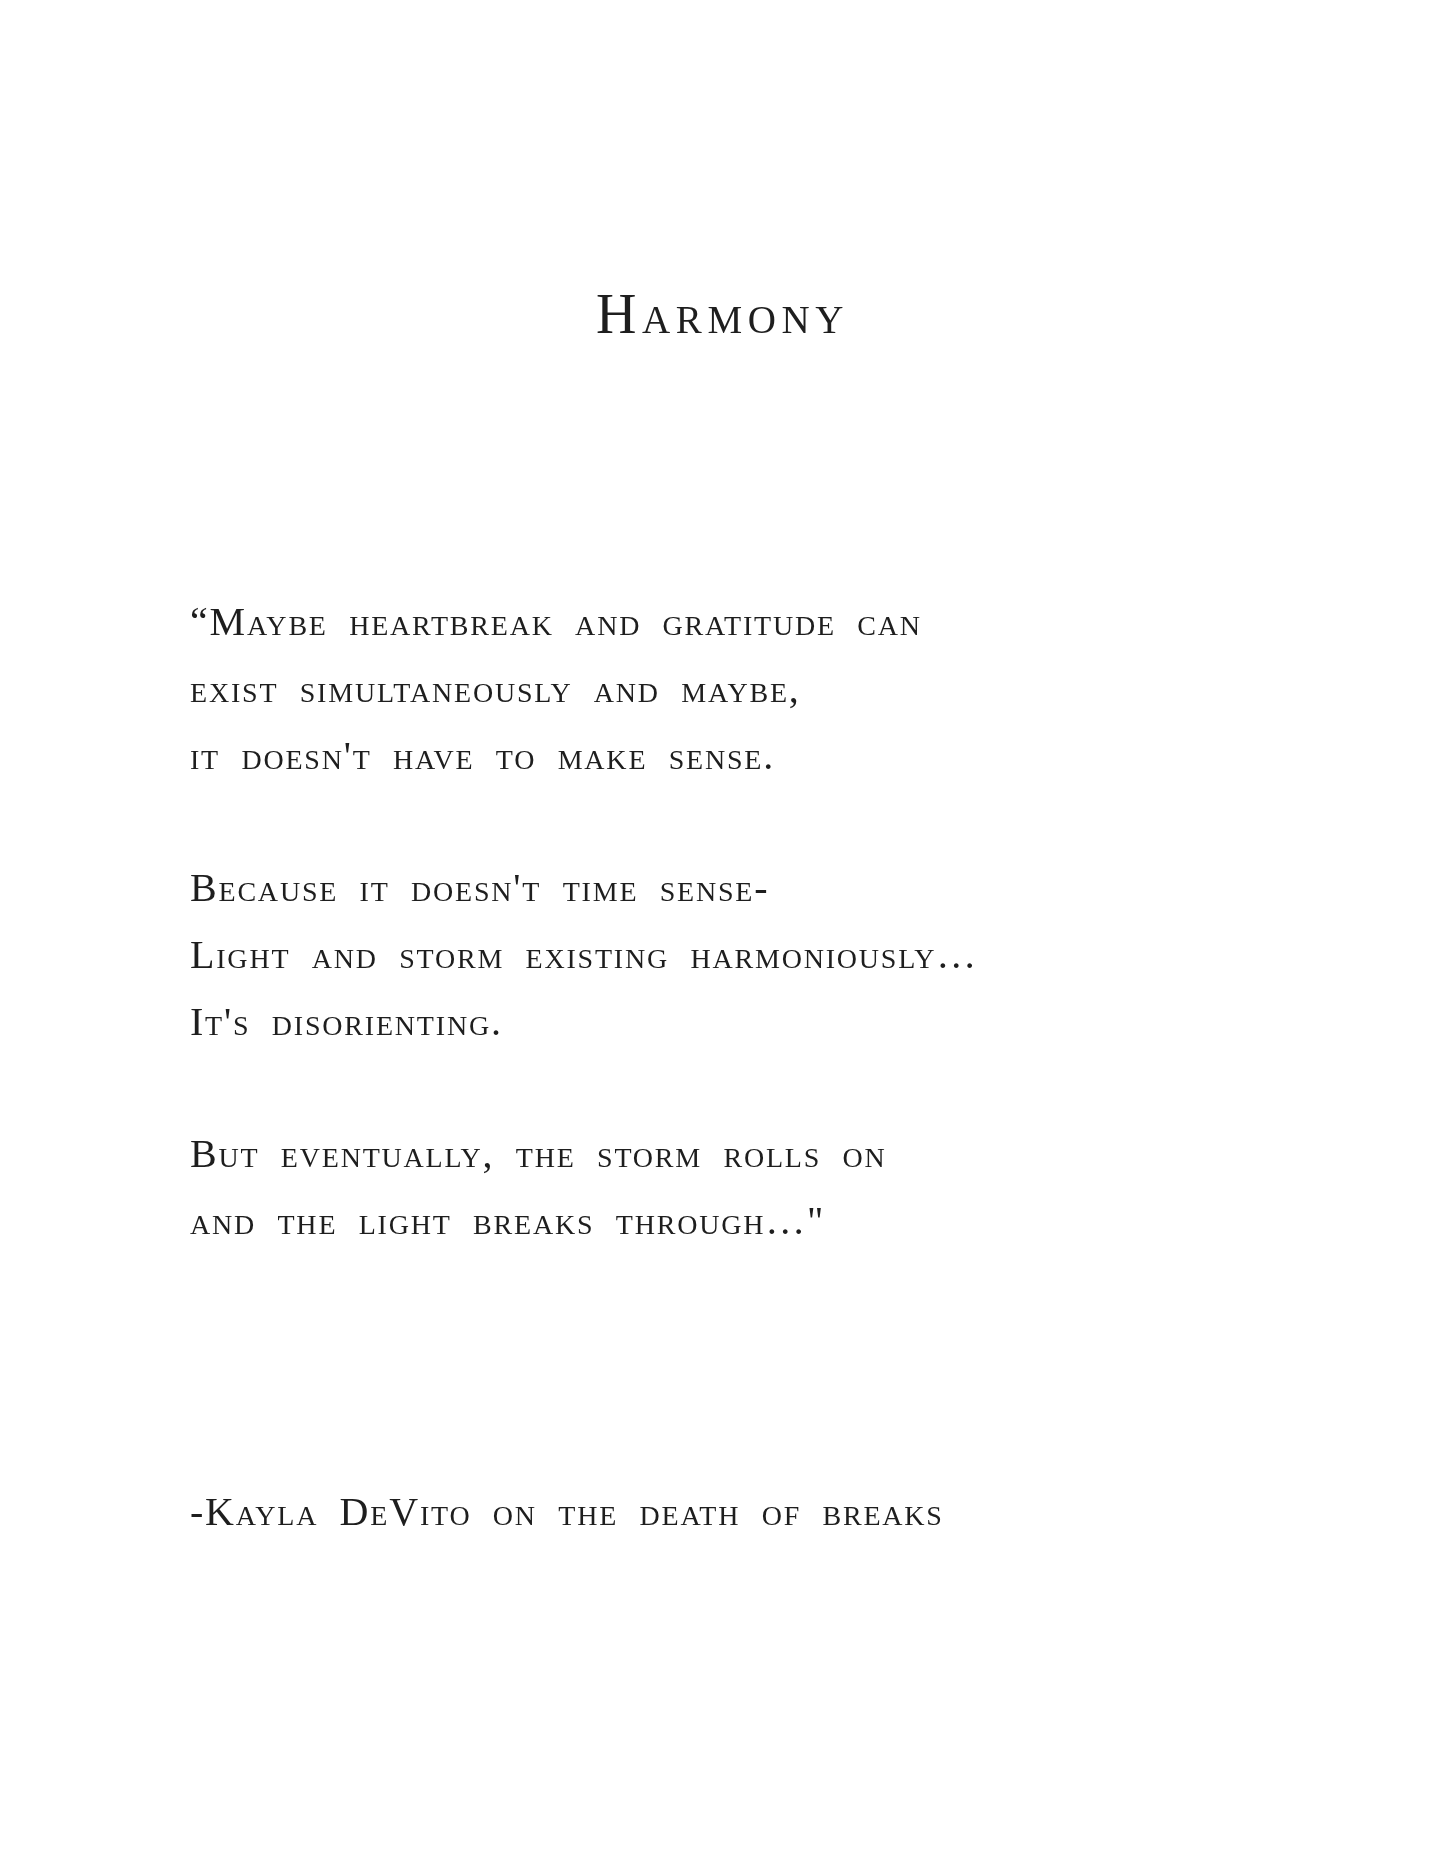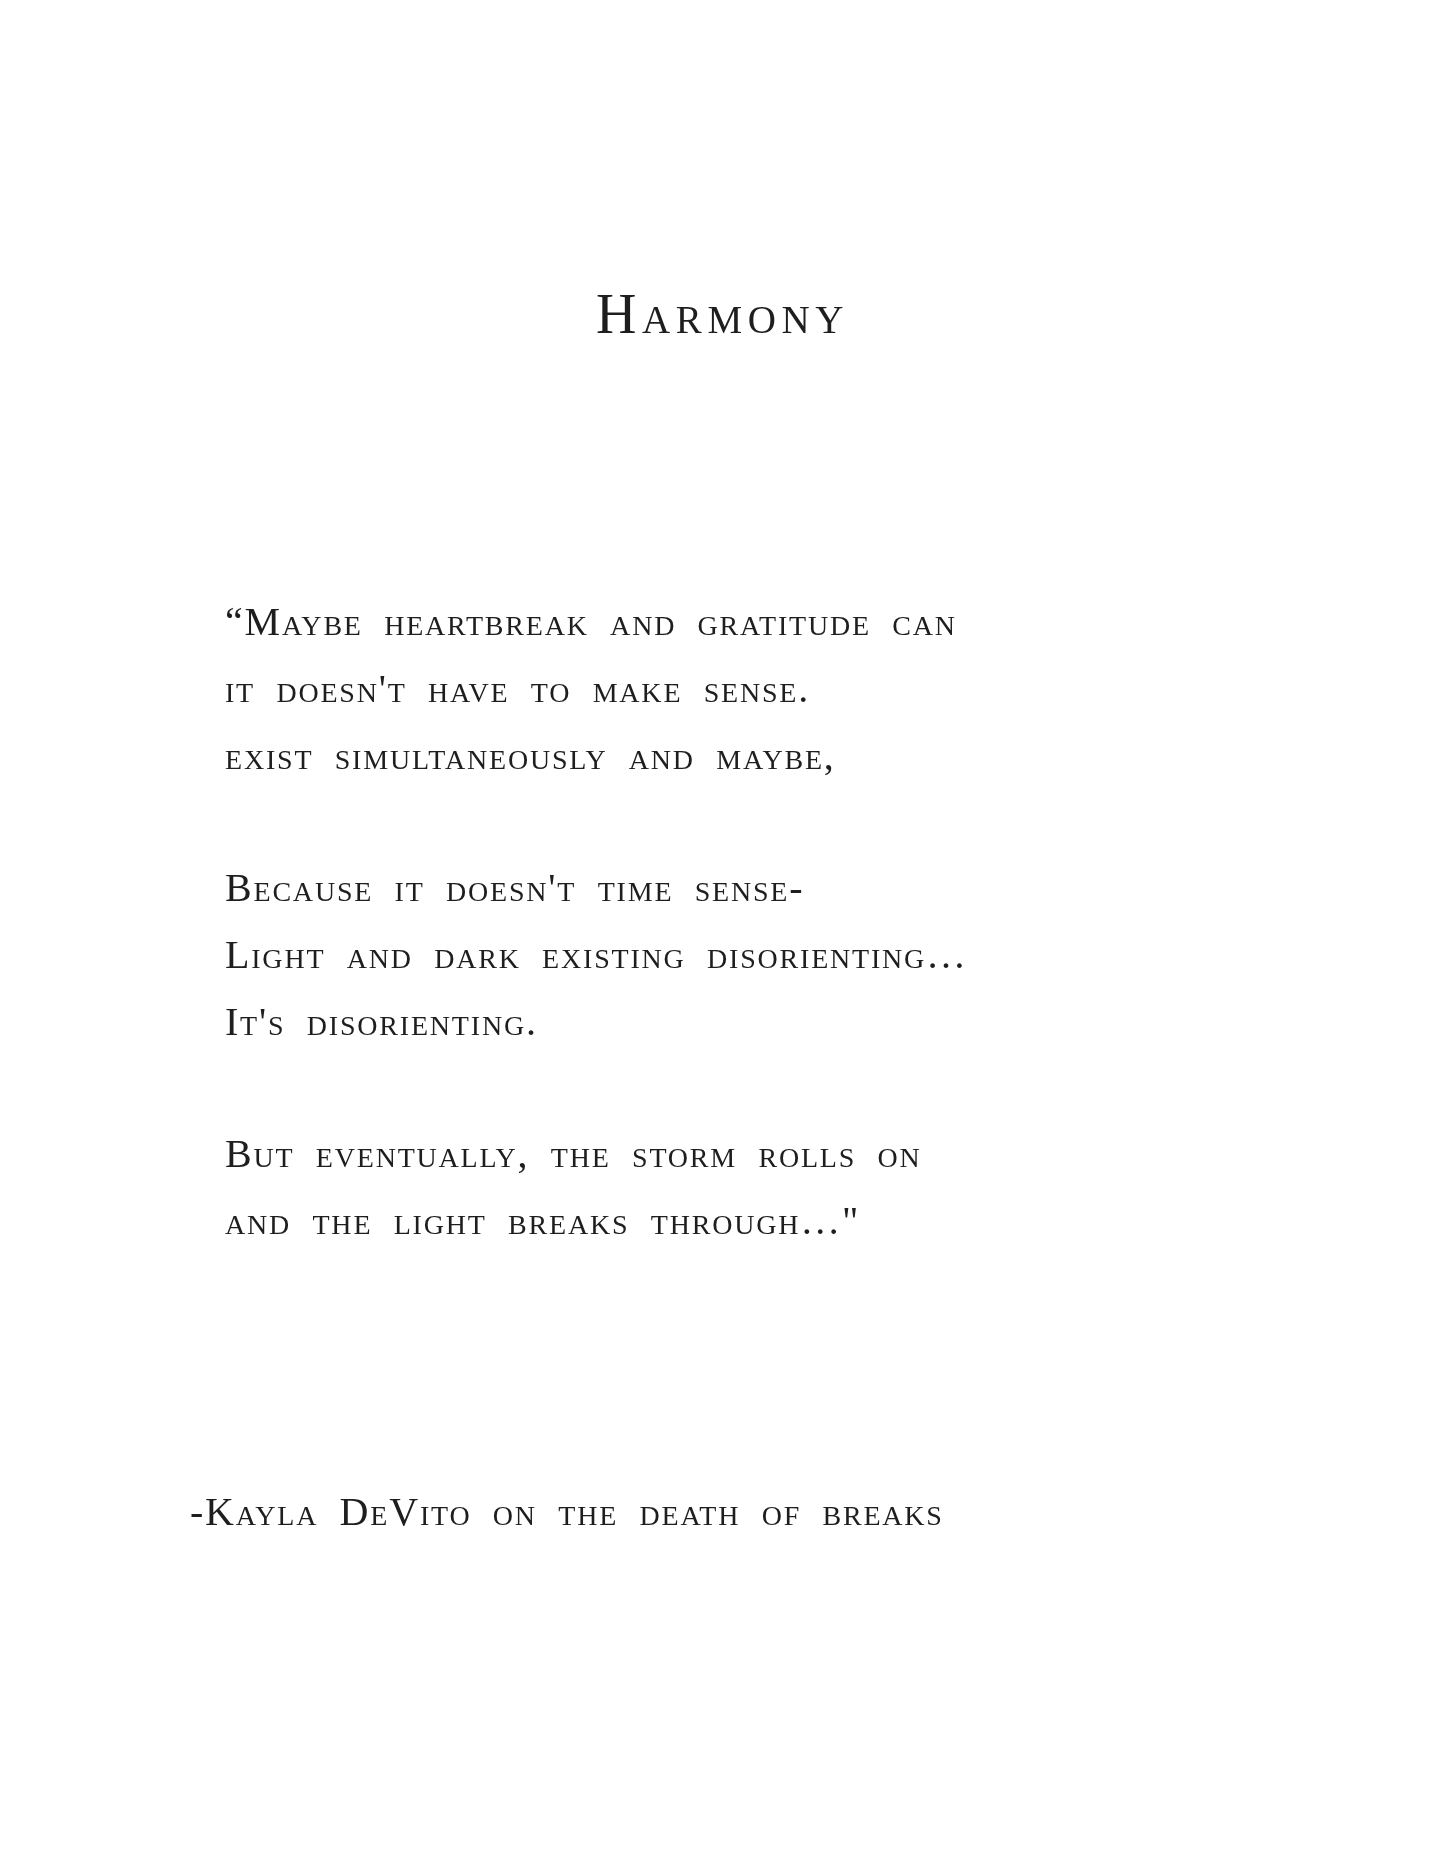--- a/index.html
+++ b/index.html
@@ -25,21 +25,20 @@
     font-size: 56px;
     font-variant: small-caps;
     letter-spacing: 0.10em;
     line-height: 1.1;
   }
   .quote-block {
     position: absolute;
     top: 588px;
     left: 190px;
     right: 80px;
-    margin-left: 35px;
   }
   .stanza {
     margin: 0 0 65px 0;
     padding: 0;
   }
   .quote-line,
   .attribution-line {
     font-size: 40px;
     font-variant: small-caps;
     line-height: 67px;
@@ -58,27 +57,27 @@
 <body>
 
 <div class="page" style="background: rgb(255, 255, 255); color: rgb(30, 30, 30);">
 
   <div class="title">Harmony</div>
 
   <div class="quote-block">
 
     <div class="stanza">
       <div class="quote-line">“Maybe heartbreak and gratitude can</div>
+      <div class="quote-line">exist simultaneously and maybe,</div>
       <div class="quote-line">it doesn't have to make sense.</div>
-      <div class="quote-line">exist simultaneously and maybe,</div>
     </div>
 
     <div class="stanza">
       <div class="quote-line">Because it doesn't time sense-</div>
-      <div class="quote-line">Light and dark existing disorienting…</div>
+      <div class="quote-line">Light and storm existing harmoniously…</div>
       <div class="quote-line">It's disorienting.</div>
     </div>
 
     <div class="stanza">
       <div class="quote-line">But eventually, the storm rolls on</div>
       <div class="quote-line">and the light breaks through…"</div>
     </div>
 
   </div>
 

